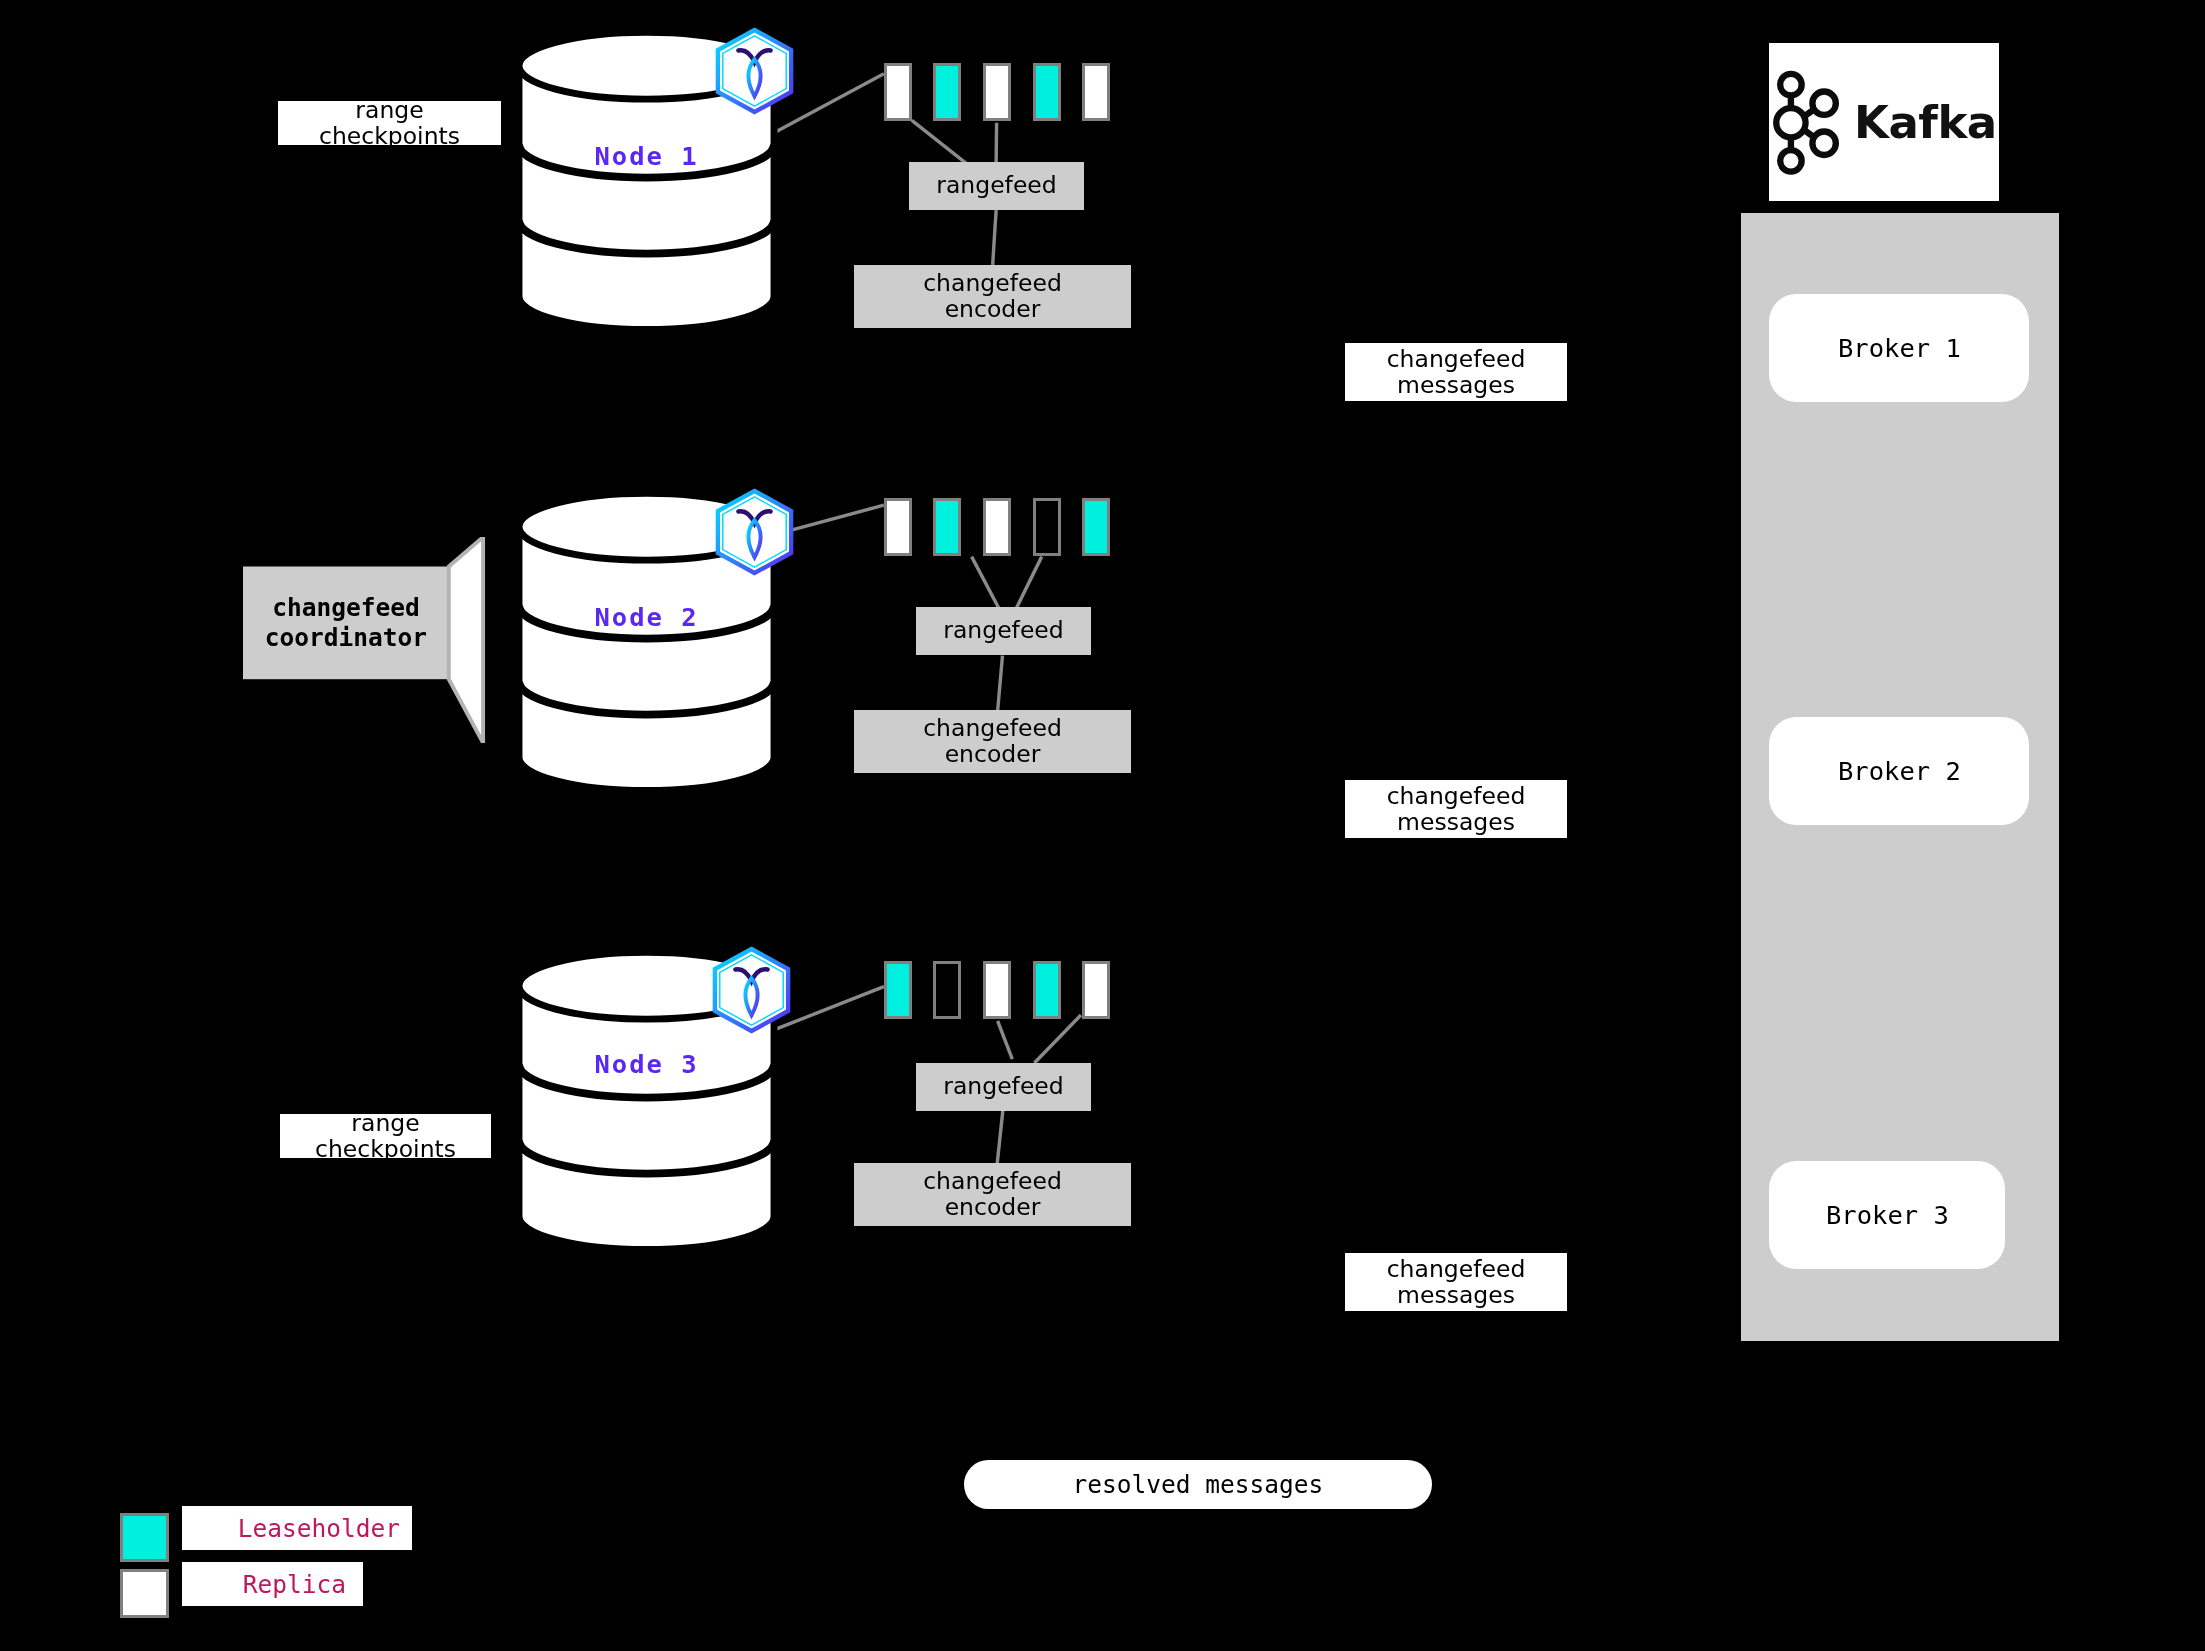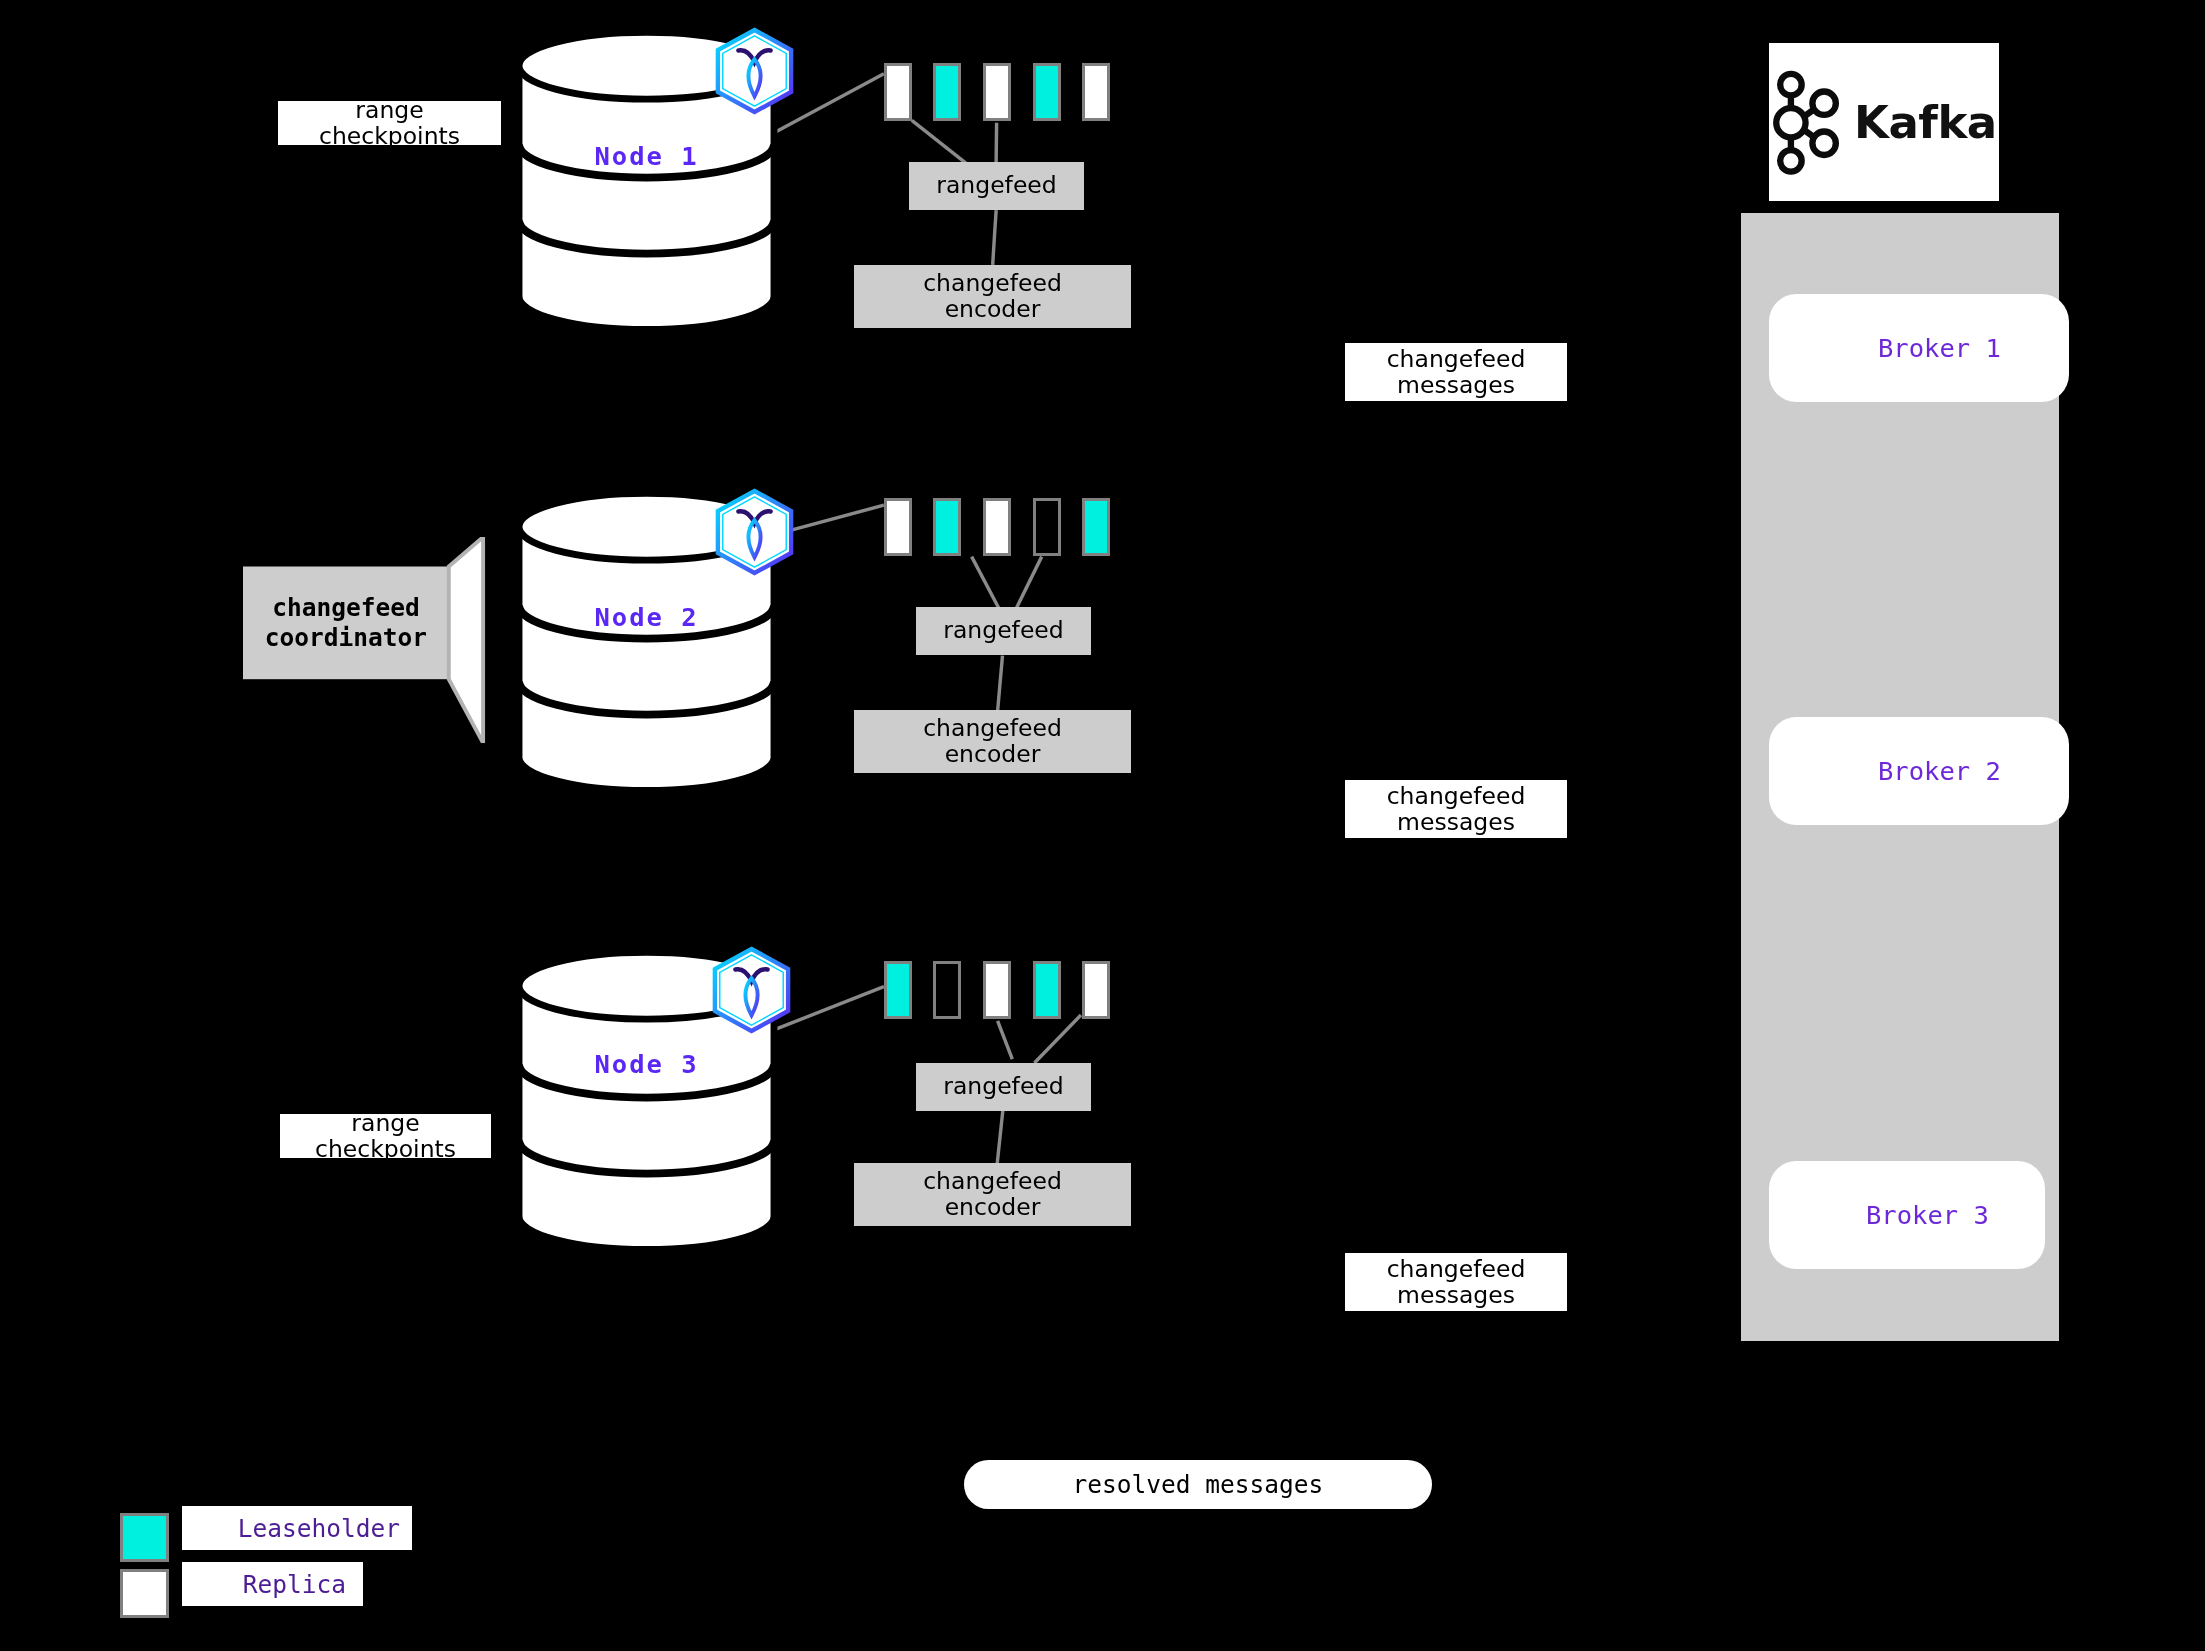--- a/index.html
+++ b/index.html
@@ -39,34 +39,34 @@
   
   .lines{position:absolute;left:0;top:0;width:2205px;height:1652px;pointer-events:none;}
 
   
   .callout{position:absolute;}
 
   
   #kafka-cluster{position:absolute;background:#cdcdcd;}
   .broker{position:absolute;background:#ffffff;border-radius:27.5px;
       display:flex;align-items:center;justify-content:center;
-      font-family:"DejaVu Sans Mono", monospace;font-size:25.5px;color:#6d28d9;padding-left:40px;}
+      font-family:"DejaVu Sans Mono", monospace;font-size:25.5px;color:#000000;}
   #kafka-logo-box{position:absolute;background:#ffffff;
       display:flex;align-items:center;justify-content:center;gap:8.8px;}
   #kafka-wordmark{font-family:"DejaVu Sans", sans-serif;font-weight:bold;
       font-size:45px;color:#111;letter-spacing:-0.5px;}
 
   
   #resolved-pill{position:absolute;background:#ffffff;border-radius:490px;
       display:flex;align-items:center;justify-content:center;
       font-family:"DejaVu Sans Mono", monospace;font-size:24.5px;color:#000;}
 
   
   .legend-swatch{position:absolute;border:3.4px solid #808080;box-sizing:border-box;}
-  .legend-text{position:absolute;background:#ffffff;color:#4c1d95;
+  .legend-text{position:absolute;background:#ffffff;color:#be185d;
       font-family:"DejaVu Sans Mono", monospace;font-size:24.5px;
       display:flex;align-items:center;justify-content:center;
       white-space:nowrap;box-sizing:border-box;padding-left:44px;}
 </style>
 </head>
 <body>
 
 <div id="stage">
 
   <svg class="lines" viewBox="0 0 4498 3369" xmlns="http://www.w3.org/2000/svg">

